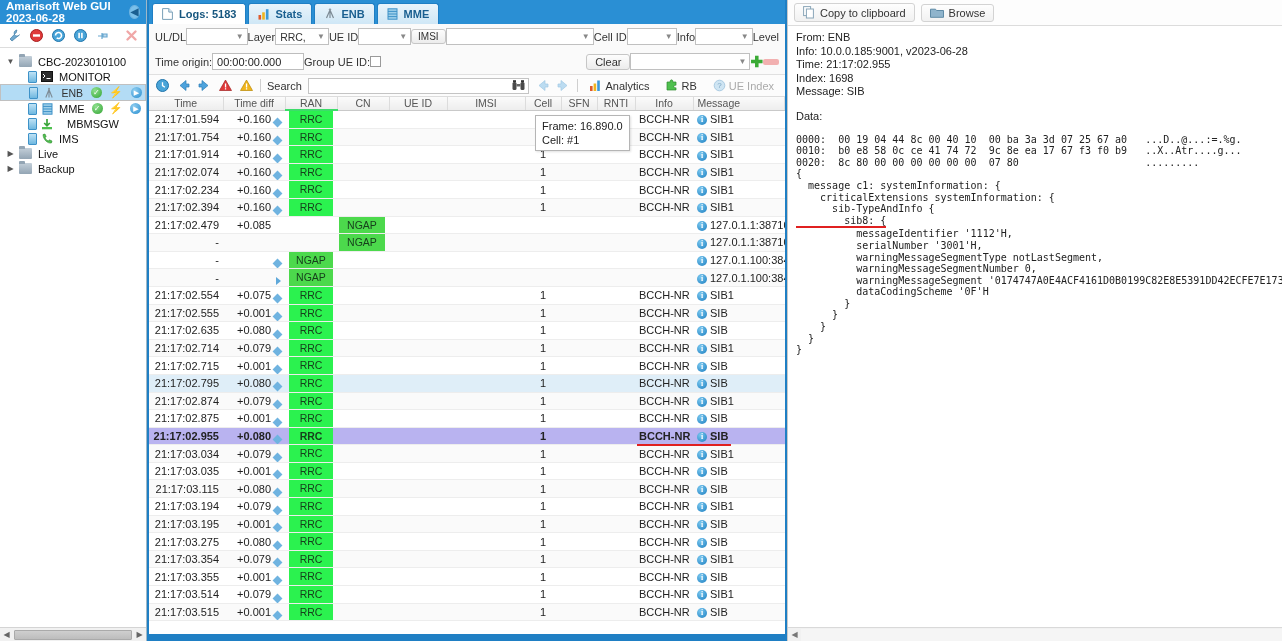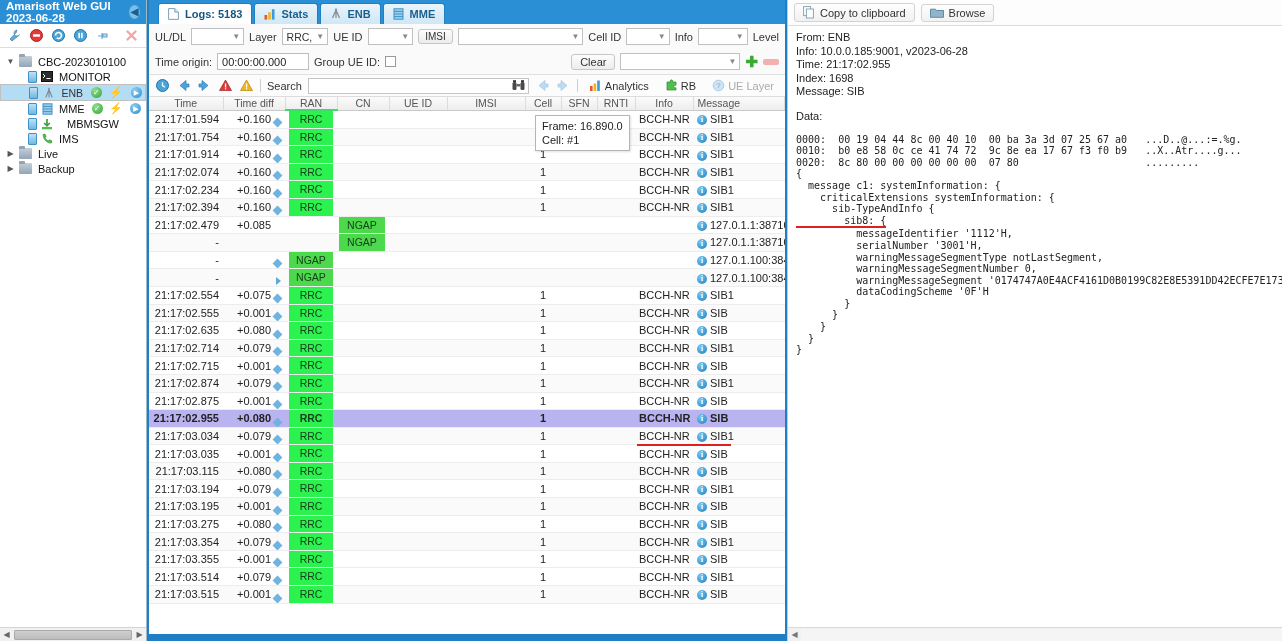--- a/index.html
+++ b/index.html
@@ -126,37 +126,37 @@
   
   .center-panel {
     width: 640px; height: 641px; display:flex; flex-direction: column;
     background: #fff;
     border: 2px solid #1f7fc4;
     border-top: none;
     position: relative;
   }
   .tabbar {
     height: 24px; background: #2a8fd4; display:flex; align-items: flex-end;
-    padding-left: 9px; gap: 2px;
+    padding-left: 3px; gap: 2px;
   }
   .tab {
     height: 21px; display:flex; align-items:center; gap:4px;
     padding: 0 9px; font-size: 11px; font-weight: bold; color:#1a5f90;
     background: linear-gradient(#e9f4fb,#cfe7f6);
     border: 1px solid #1f7fc4; border-bottom: none;
     border-radius: 3px 3px 0 0;
     cursor: pointer;
   }
   .tab.active { background: #fff; color:#16567f; }
   .filters {
     background: #fafafa;
     border-bottom: 1px solid #e0e0e0;
   }
   .frow {
-    height: 25px; display:flex; align-items:center; gap:5px; padding: 12px 6px;
+    height: 25px; display:flex; align-items:center; padding: 12px 6px;
   }
   .flabel { font-size: 11px; color: #333; white-space:nowrap; }
   .sel {
     height: 17px; border: 1px solid #c0c0c0; background:#fff;
     display:flex; align-items:center; justify-content:space-between;
     padding: 0 3px 0 4px; font-size:10.5px; color:#333; cursor:pointer;
   }
   .sel .cv { color:#333; }
   .sel .caret { color:#888; font-size:8px; margin-left:4px; }
   .txt {
@@ -575,21 +575,21 @@
         </span>
         <span>RB</span>
       </span>
       <span class="tbtn dim">
         <span class="ico" style="width:13px;height:13px">
           <svg width="13" height="13" viewBox="0 0 13 13">
               <circle cx="6.5" cy="6.5" r="5.3" fill="#cfe5f3" stroke="#aacbe2"></circle>
               <text x="6.5" y="9.4" font-size="8" text-anchor="middle" fill="#7fa8c4" font-family="sans-serif">?</text>
             </svg>
         </span>
-        <span>UE Layer</span>
+        <span>UE Index</span>
       </span>
     </div>
 
     <div class="tablewrap">
       <table class="logs">
         <colgroup>
           <col style="width:74px">
             <col style="width:62px">
             <col style="width:52px">
             <col style="width:52px">
@@ -805,20 +805,33 @@
               <td class="c-ran"><span class="tag rrc">RRC</span></td>
               <td class="c-cn"></td>
               <td class="c-ueid"></td>
               <td class="c-imsi"></td>
               <td class="c-cell">1</td>
               <td class="c-sfn"></td>
               <td class="c-rnti"></td>
               <td class="c-info">BCCH-NR</td>
               <td class="c-msg"><span class="infoi">i</span><span>SIB</span></td>
             </tr>
+            <tr class="hover">
+              <td class="c-time">21:17:02.795</td>
+              <td class="c-diff"><span>+0.080</span><span class="dirdot"><span class="dia"></span></span></td>
+              <td class="c-ran"><span class="tag rrc">RRC</span></td>
+              <td class="c-cn"></td>
+              <td class="c-ueid"></td>
+              <td class="c-imsi"></td>
+              <td class="c-cell">1</td>
+              <td class="c-sfn"></td>
+              <td class="c-rnti"></td>
+              <td class="c-info">BCCH-NR</td>
+              <td class="c-msg"><span class="infoi">i</span><span>SIB</span></td>
+            </tr>
             <tr class="alt">
               <td class="c-time">21:17:02.874</td>
               <td class="c-diff"><span>+0.079</span><span class="dirdot"><span class="dia"></span></span></td>
               <td class="c-ran"><span class="tag rrc">RRC</span></td>
               <td class="c-cn"></td>
               <td class="c-ueid"></td>
               <td class="c-imsi"></td>
               <td class="c-cell">1</td>
               <td class="c-sfn"></td>
               <td class="c-rnti"></td>

